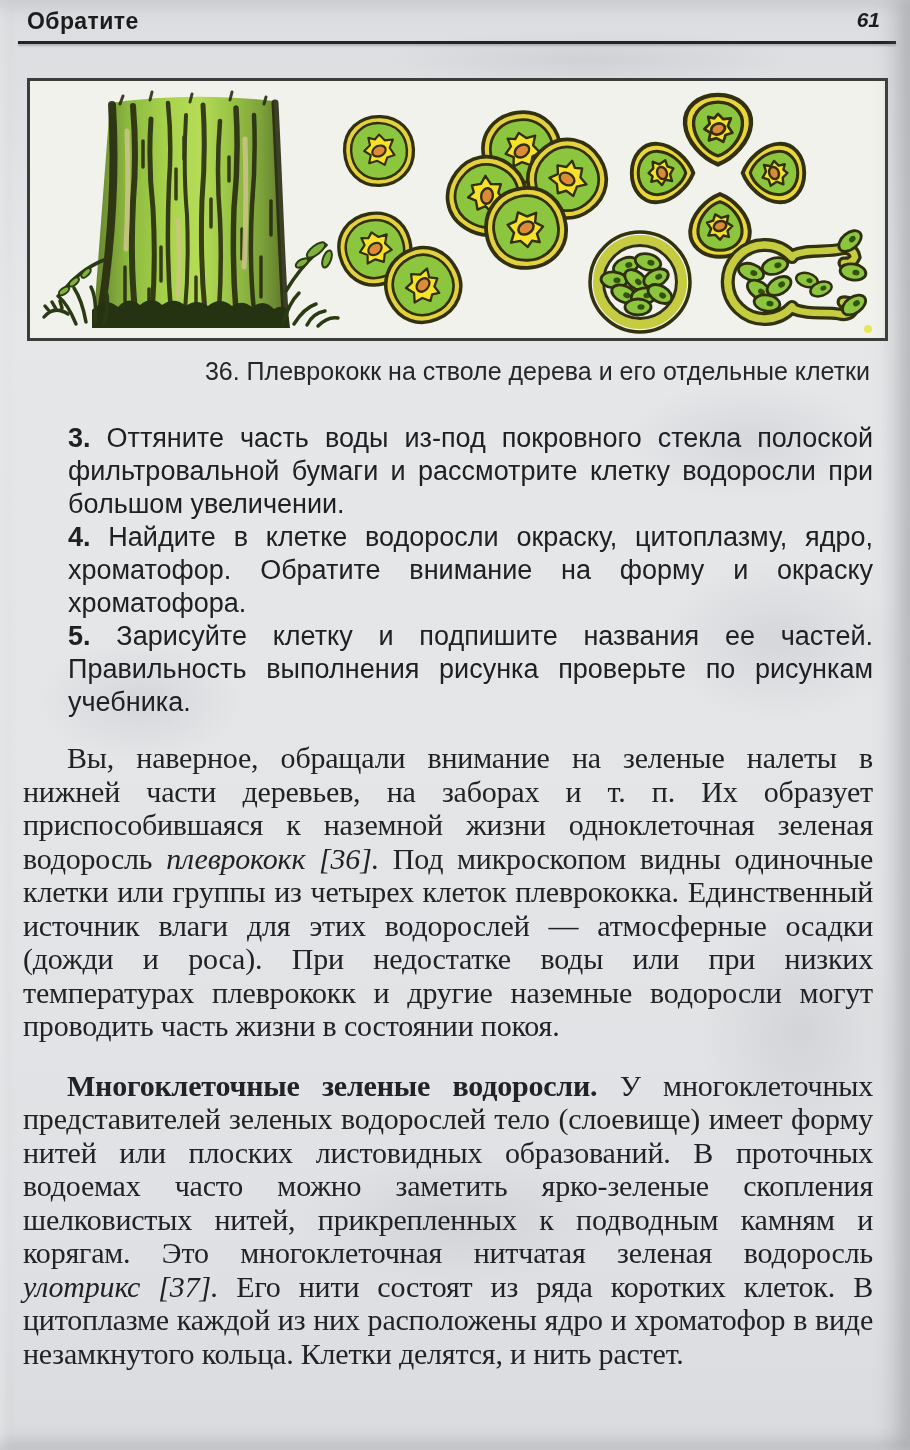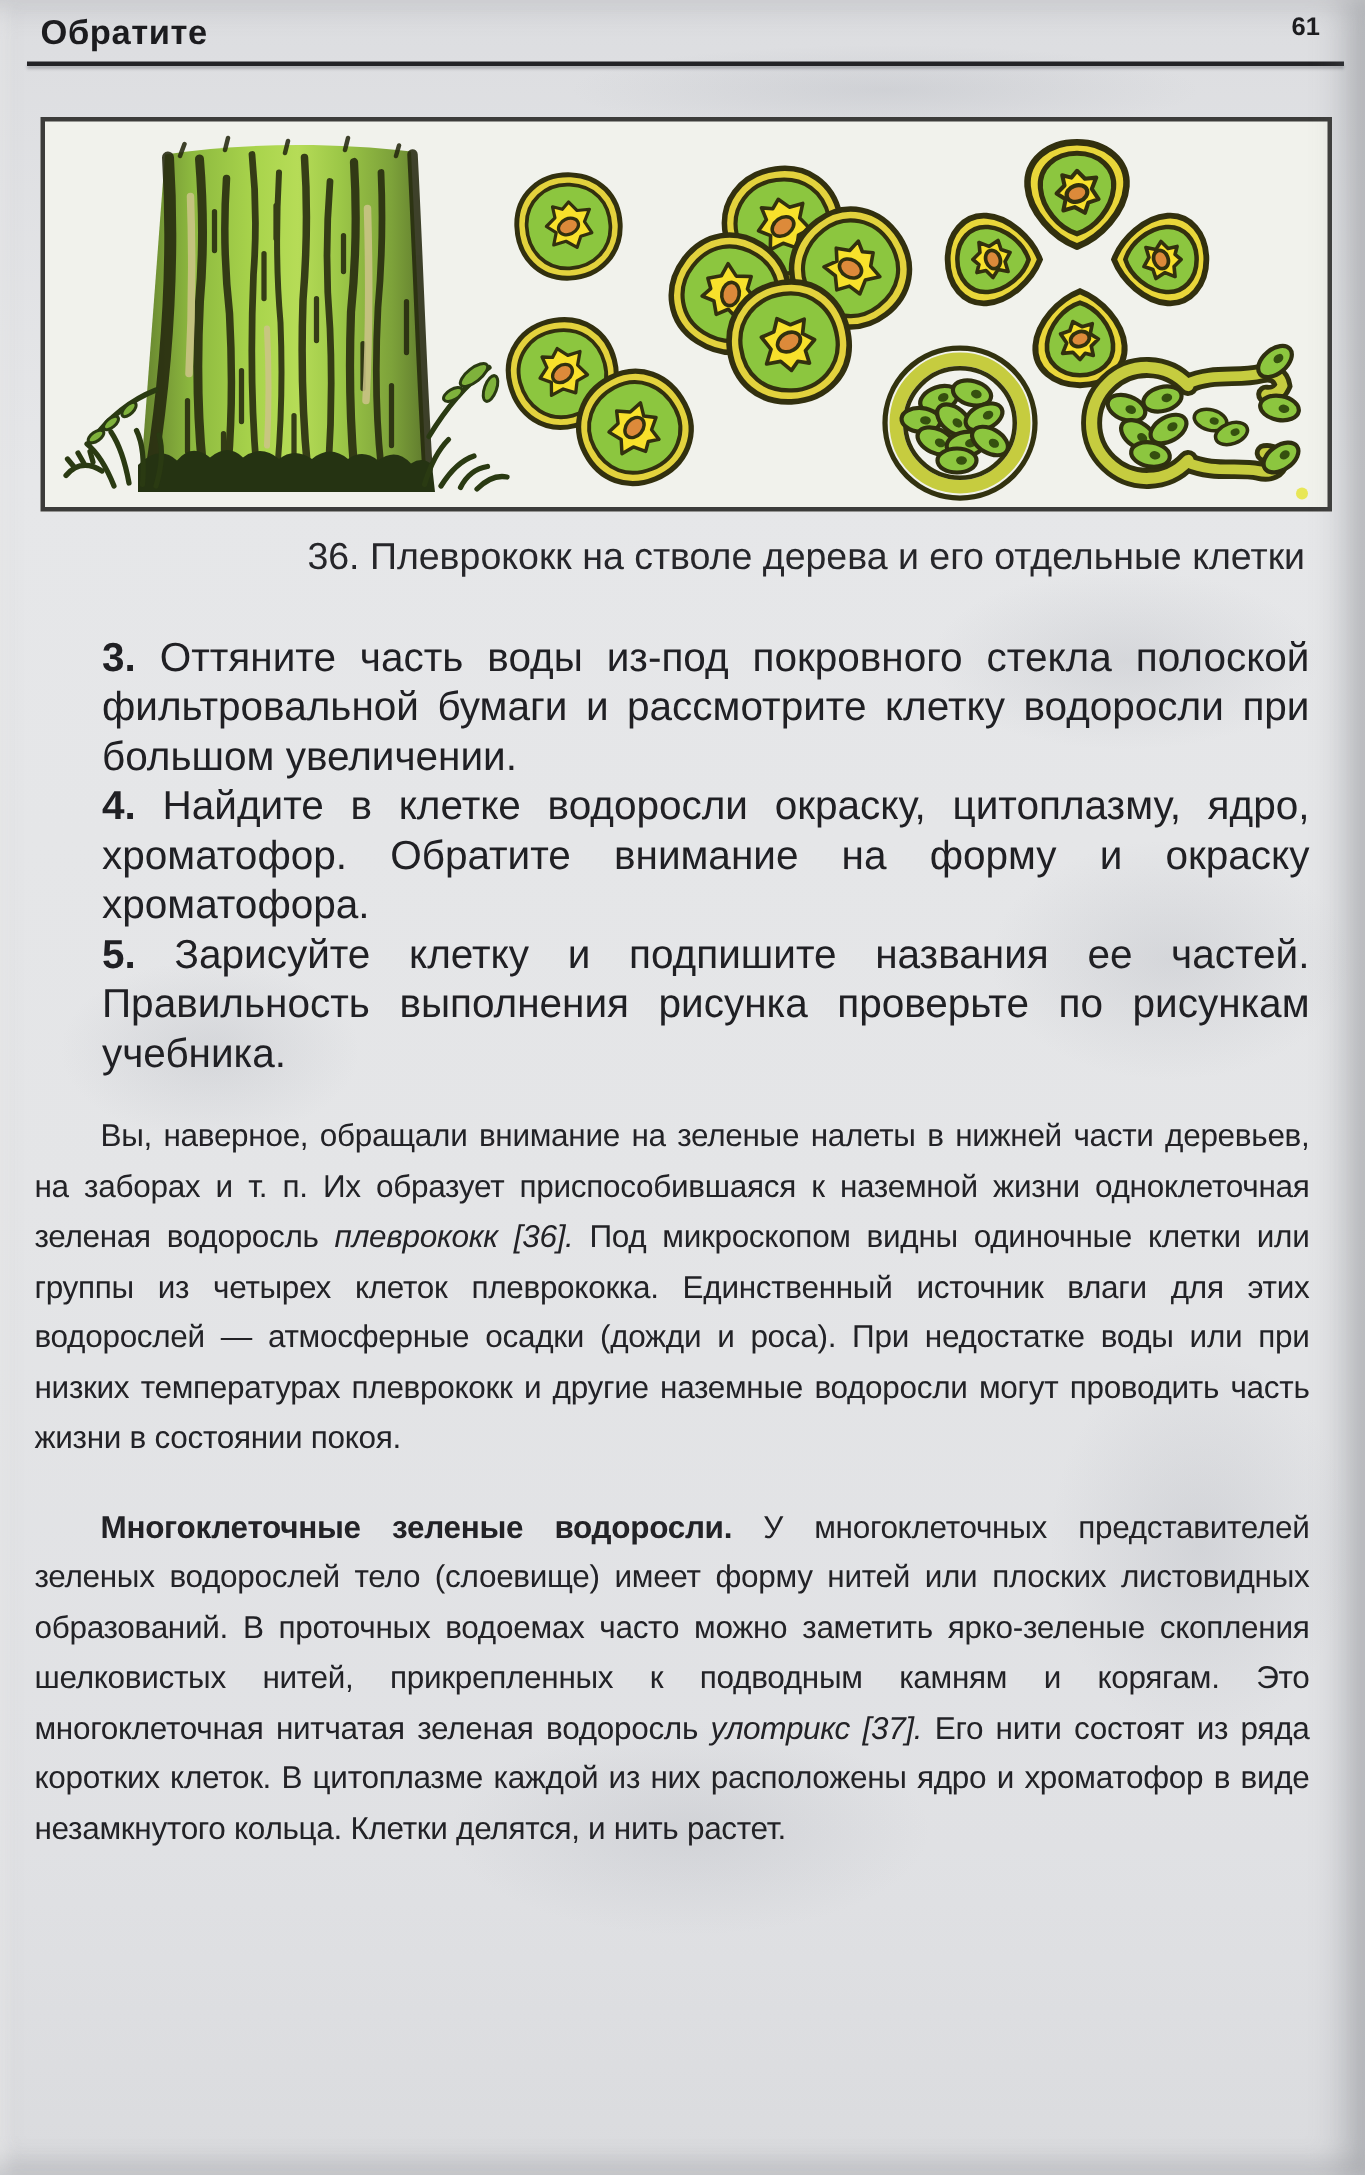--- a/index.html
+++ b/index.html
@@ -7,35 +7,35 @@
     position:relative;width:910px;height:1450px;overflow:hidden;
     background:linear-gradient(180deg,#dcdde0 0%,#e6e7e9 22%,#e4e5e7 55%,#e0e1e4 85%,#dadbde 100%);
     font-family:"Liberation Sans",sans-serif;color:#232327;
   }
   .page::after{content:"";position:absolute;inset:0;pointer-events:none;
     box-shadow:inset -14px 0 22px rgba(110,112,118,.35), inset 4px 0 10px rgba(255,255,255,.5), inset 0 -8px 16px rgba(120,122,128,.18);}
   .blot{position:absolute;border-radius:50%;pointer-events:none;
     background:radial-gradient(closest-side,rgba(150,154,164,.20),rgba(150,154,164,0));}
   
   .hdr-title{position:absolute;top:8px;left:27px;font-size:23px;font-weight:700;letter-spacing:.4px;color:#1c1c1f;}
-  .hdr-num{position:absolute;top:8px;right:30px;font-size:17px;font-weight:700;color:#1c1c1f;}
+  .hdr-num{position:absolute;top:8px;right:30px;font-size:21px;font-weight:700;color:#1c1c1f;font-style:italic;}
   .hdr-rule{position:absolute;top:41px;left:18px;right:14px;height:3px;background:#232326;
     box-shadow:0 2px 2px rgba(120,122,128,.45);}
   
   .figure{position:absolute;top:78px;left:27px;width:861px;height:263px;box-sizing:border-box;
     border:3px solid #3c3c3a;background:#f1f2ec;}
   .figure svg{display:block;width:100%;height:100%;}
   
   .caption{position:absolute;top:356px;left:22px;right:40px;font-size:25px;line-height:30px;color:#26262a;text-align:right;}
   
   .content{position:absolute;top:422px;left:0;right:0;padding:0 37px 0 23px;}
   .instructions{padding-left:45px;}
   .instr{font-size:27px;line-height:33px;text-align:justify;color:#202024;margin:0;}
   .instr .num{font-weight:700;}
-  .bodytext p{font-family:Liberation Sans, sans-serif;font-size:21px;line-height:33.5px;
+  .bodytext p{font-family:Liberation Serif, serif;font-size:30px;line-height:33.5px;
     text-align:justify;text-indent:44px;margin:22px 0 0;color:#222226;letter-spacing:-0.2px;}
   .bodytext p.p2{margin-top:26px;}
   .bodytext em{font-style:italic;}
   .bodytext b{font-weight:700;margin-top:28px;}
 </style>
 </head>
 <body>
 
 <div class="page">
 

